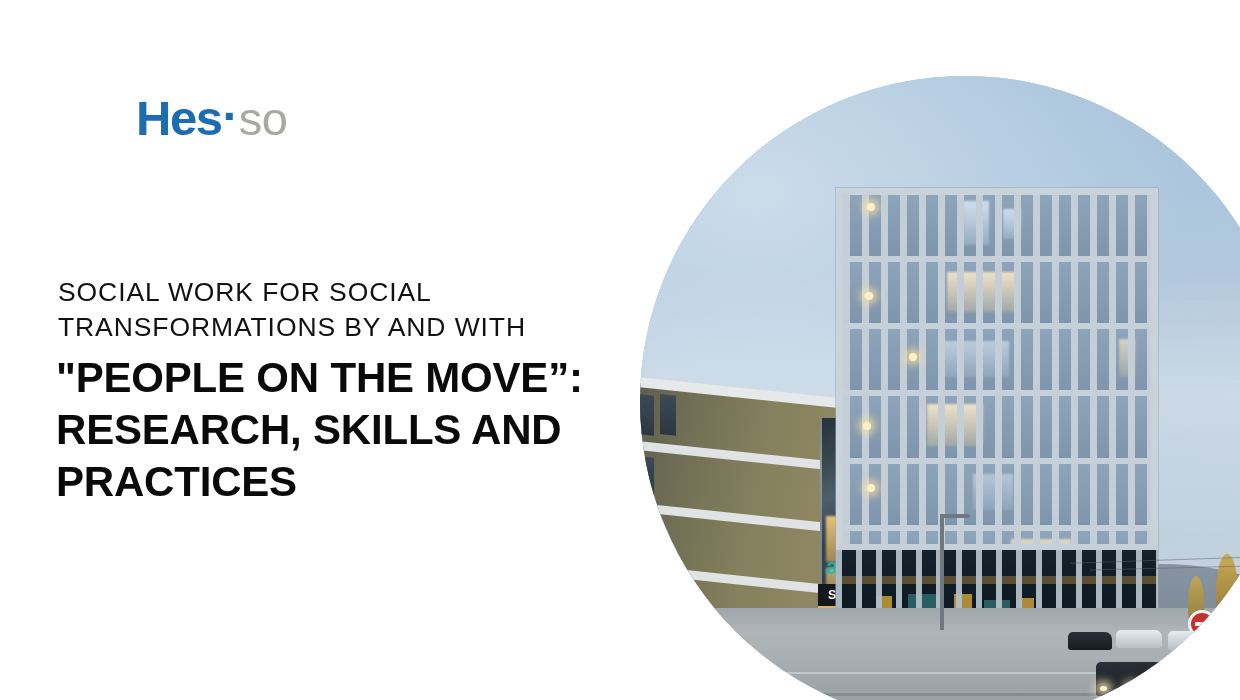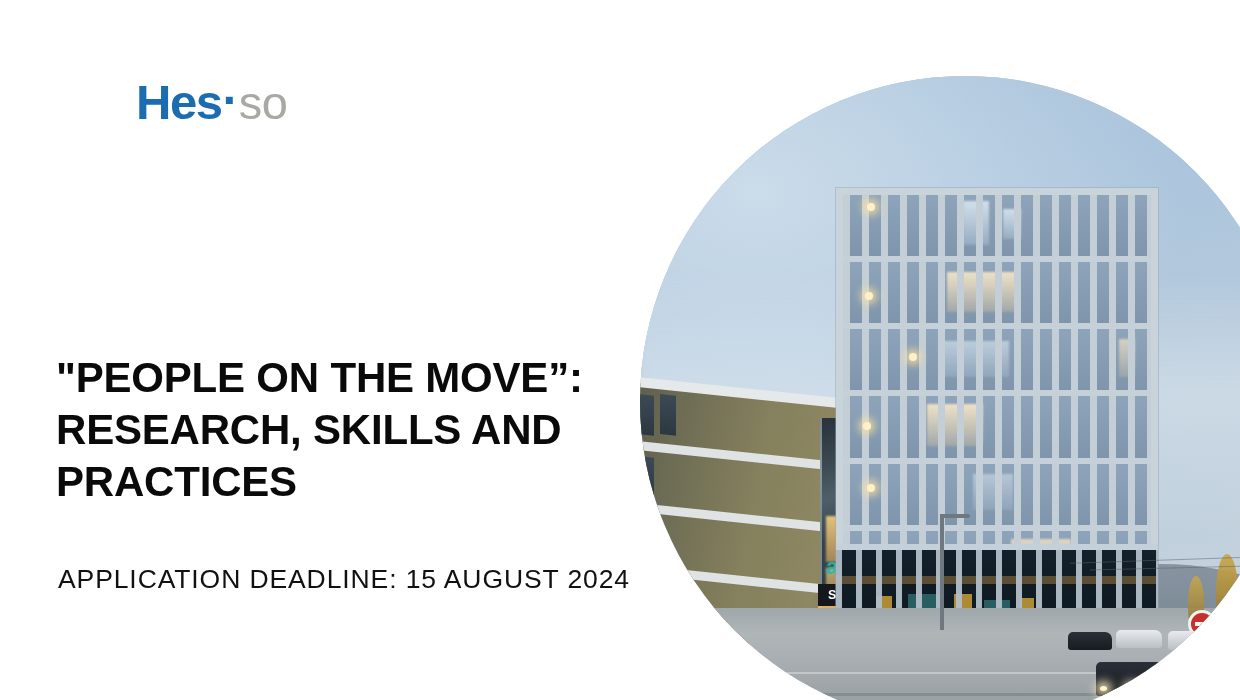--- a/index.html
+++ b/index.html
@@ -9,21 +9,21 @@
     -webkit-font-smoothing:antialiased;
   }
   .poster{position:relative;width:1240px;height:700px;background:#fff;overflow:hidden;}
 
   
   .logo-row{position:absolute;left:58px;top:62px;height:125px;display:flex;align-items:flex-start;}
 
   .unita-logo{position:relative;width:150px;height:122px;}
   .unita-logo svg{display:block;}
 
-  .hesso-logo{margin-left:78px;margin-top:12px;display:flex;align-items:baseline;letter-spacing:-1px;}
+  .hesso-logo{margin-left:78px;margin-top:28px;display:flex;align-items:baseline;letter-spacing:-1px;}
   .hesso-hes{font-size:49px;font-weight:700;color:#1b6cb0;letter-spacing:-1.5px;}
   .hesso-dot{font-size:49px;font-weight:700;color:#1b6cb0;margin:0 1px;position:relative;top:-2px;}
   .hesso-so{font-size:47px;font-weight:400;color:#a9a9a3;letter-spacing:-0.5px;}
 
   
   .subtitle{
     position:absolute;left:58px;top:275px;width:560px;
     font-size:26.5px;line-height:35px;letter-spacing:0.9px;
     color:#111111;font-weight:400;text-transform:uppercase;
   }
@@ -200,22 +200,22 @@
   <div class="logo-row">
 
 
     <div class="hesso-logo">
       <span class="hesso-hes">Hes</span>
       <span class="hesso-dot">·</span>
       <span class="hesso-so">so</span>
     </div>
   </div>
 
+  <div class="subtitle">SOCIAL WORK FOR SOCIAL TRANSFORMATIONS BY AND WITH</div>
   <div class="headline">"PEOPLE ON THE MOVE”: RESEARCH, SKILLS AND PRACTICES</div>
-  <div class="deadline">APPLICATION DEADLINE: 15 AUGUST 2024</div>
 
   <div class="photo-circle">
     <div class="photo-inner">
 
       <div class="sky"></div>
       <div class="cloudband"></div>
 
       <div class="hills"></div>
       <div class="hills2"></div>
 

